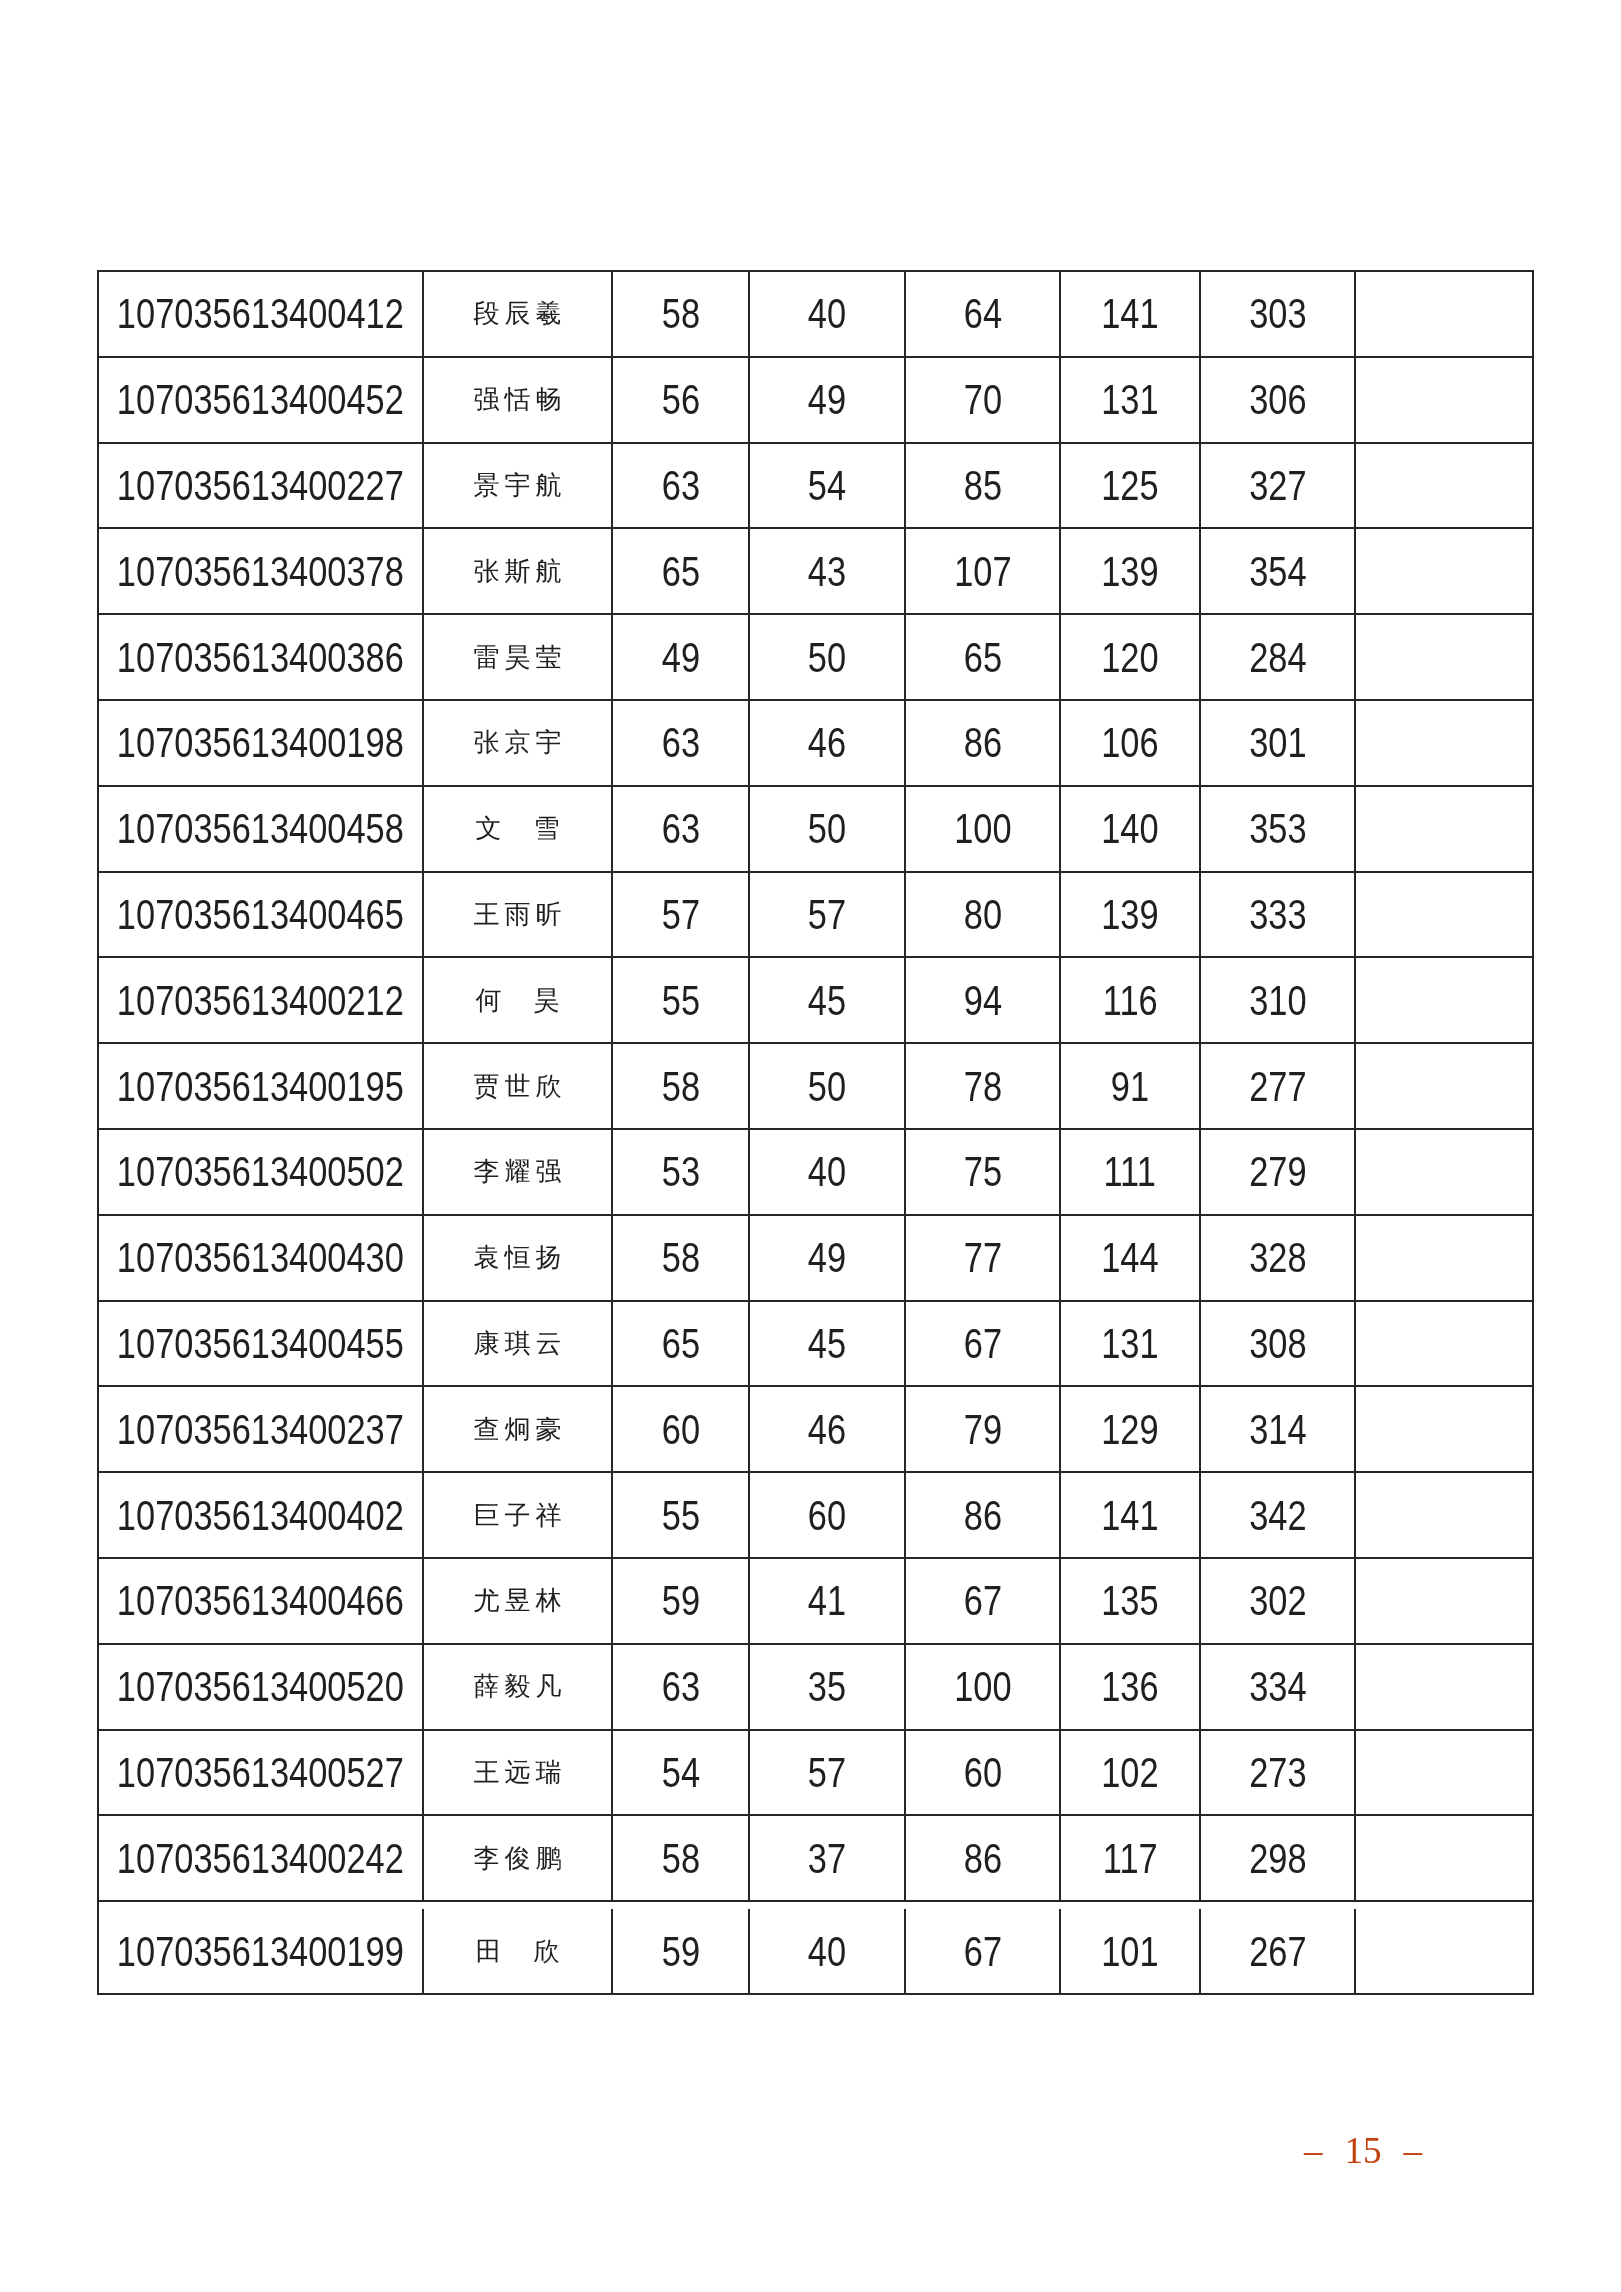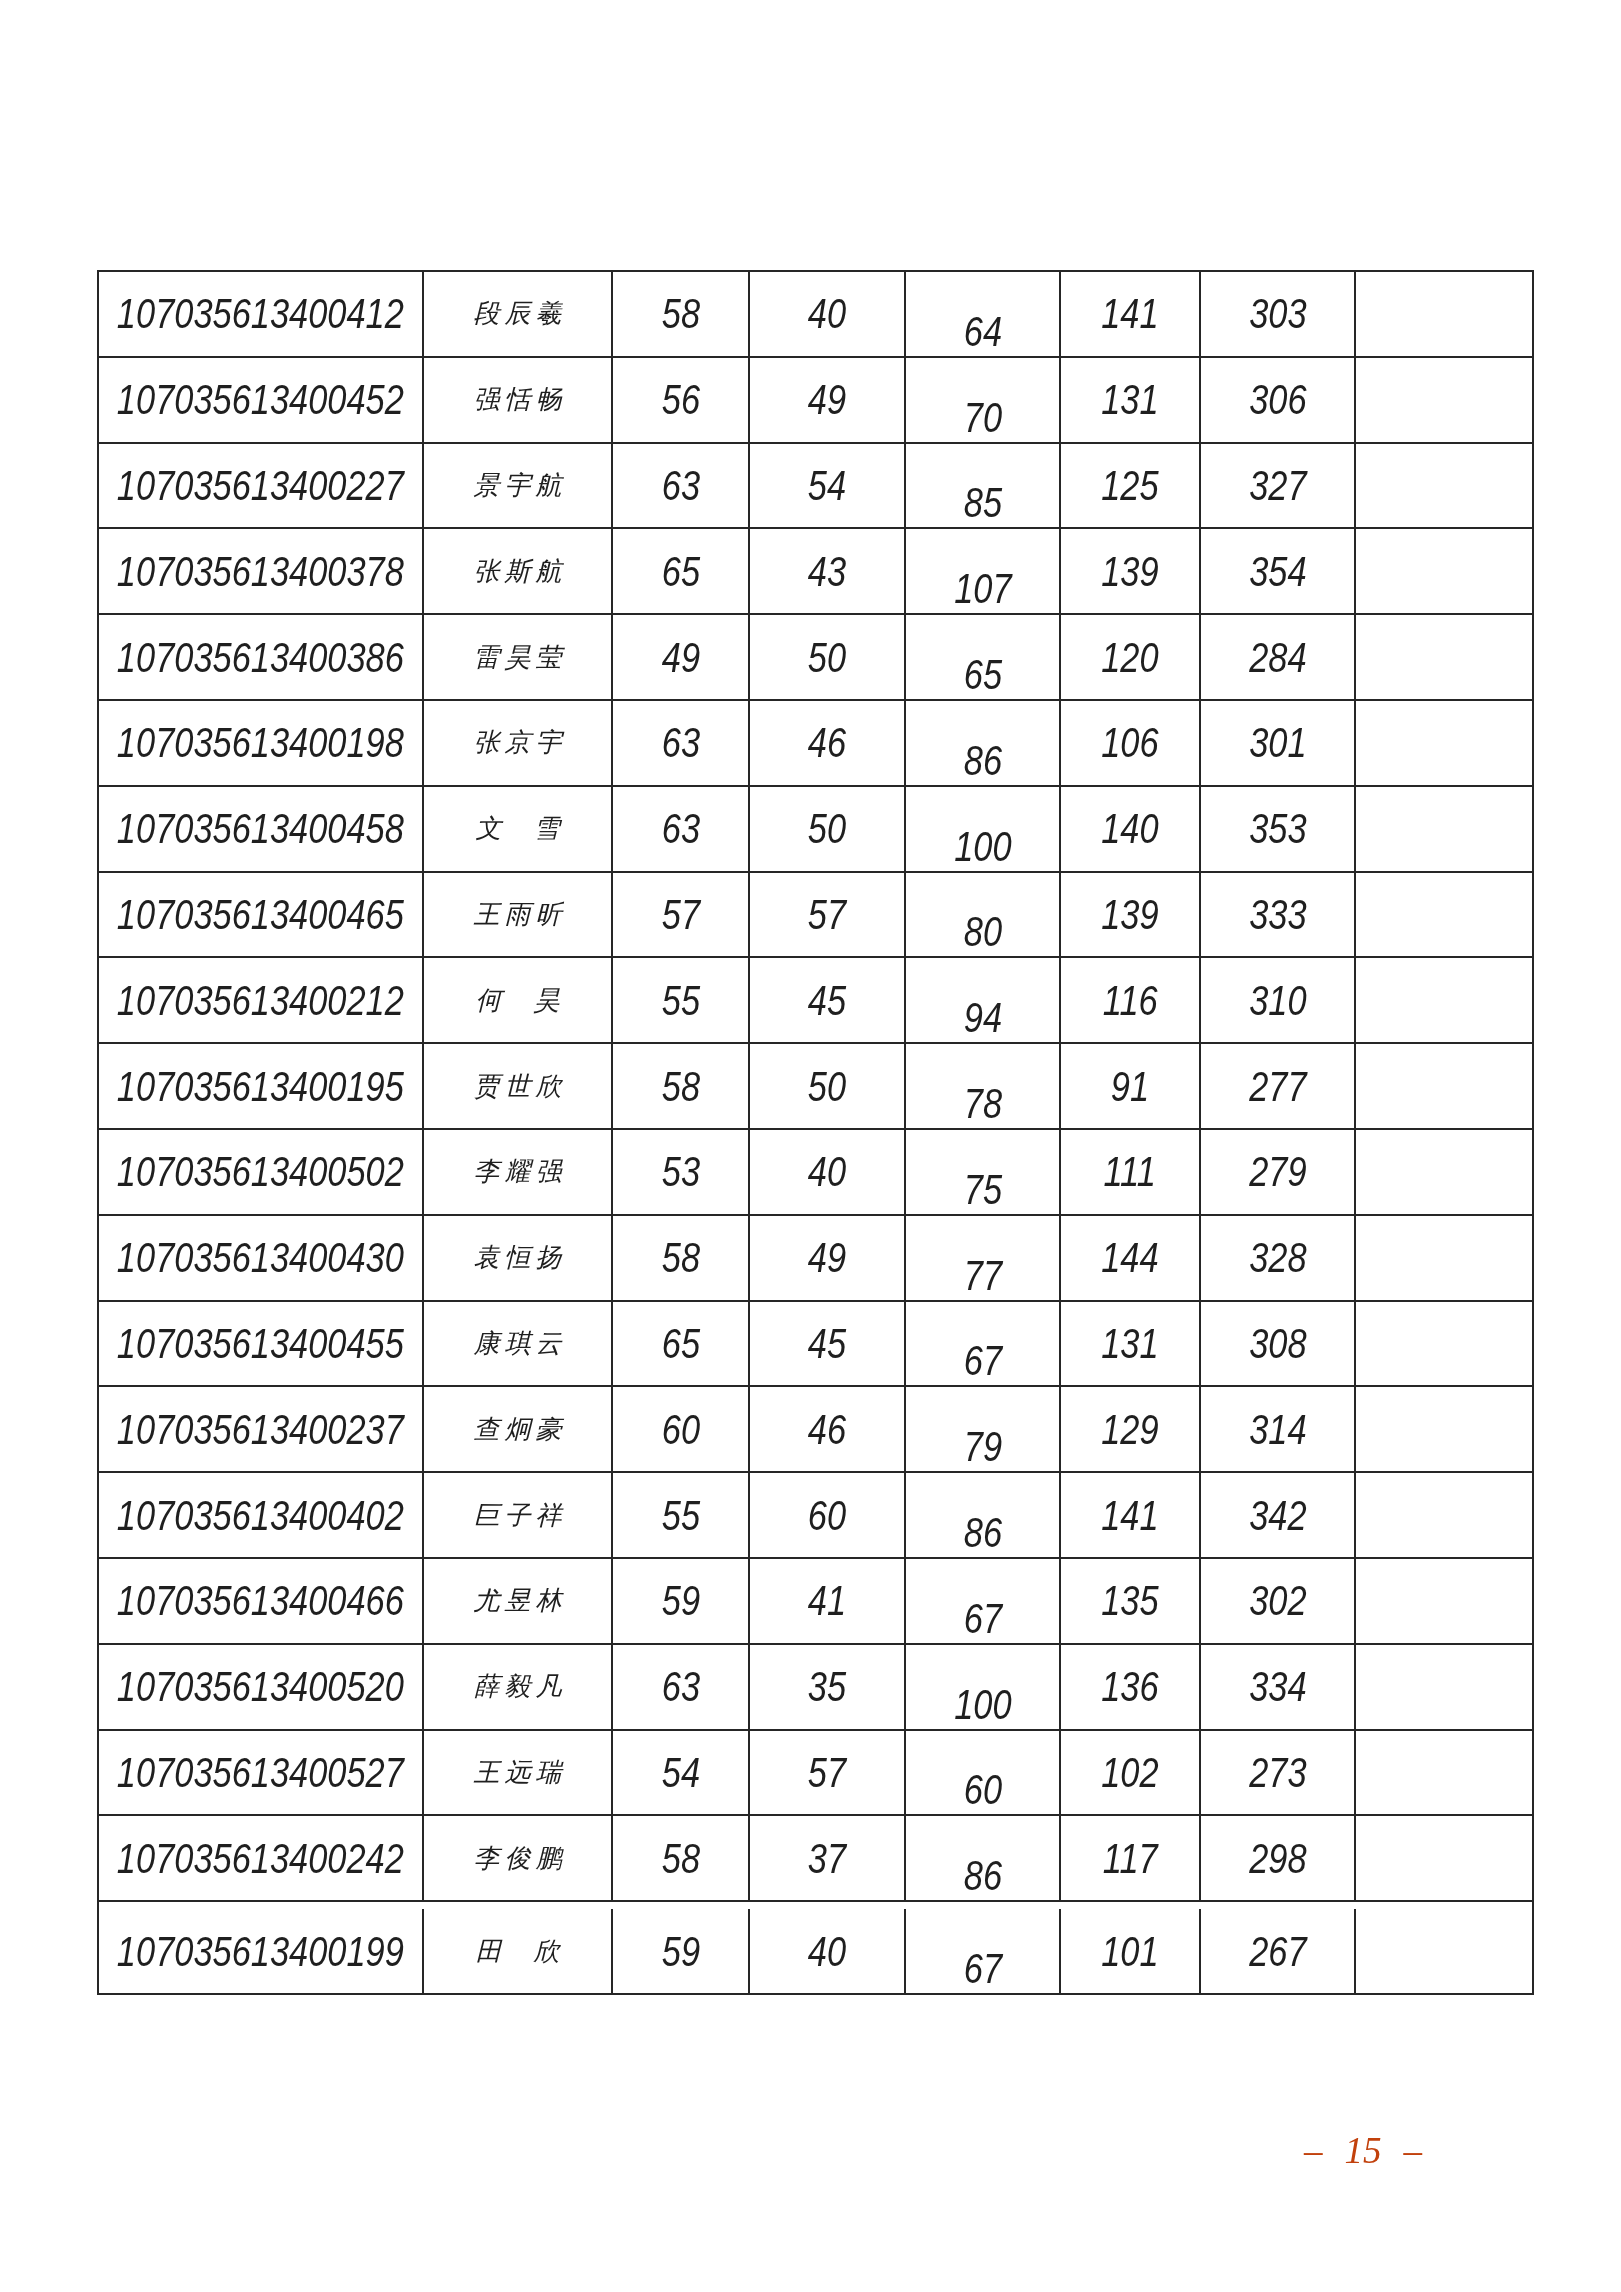--- a/index.html
+++ b/index.html
@@ -8,21 +8,20 @@
     background: #ffffff;
   }
   .page {
     position: relative;
     width: 1621px;
     height: 2293px;
     background: #ffffff;
     font-family: "Liberation Sans", sans-serif;
     color: #1f1f1f;
     overflow: hidden;
-    font-style: italic;
   }
   .score-table {
     position: absolute;
     left: 97px;
     top: 270px;
     width: 1437px;
     height: 1725px;
     box-sizing: border-box;
     border: 2.9px solid #262626;
     display: flex;
@@ -47,21 +46,21 @@
     justify-content: center;
     overflow: hidden;
   }
   .cell:last-child {
     border-right: none;
   }
   .c0 { width: 325px; }
   .c1 { width: 189px; }
   .c2 { width: 137px; }
   .c3 { width: 156px; }
-  .c4 { width: 155px; align-items: flex-end; }
+  .c4 { width: 155px; }
   .c5 { width: 140px; }
   .c6 { width: 155px; }
   .c7 { flex: 1 1 0; }
   .num {
     font-family: "Liberation Sans", sans-serif;
     font-size: 43px;
     font-weight: 400;
     color: #1f1f1f;
     white-space: nowrap;
     transform: scaleX(0.8);

